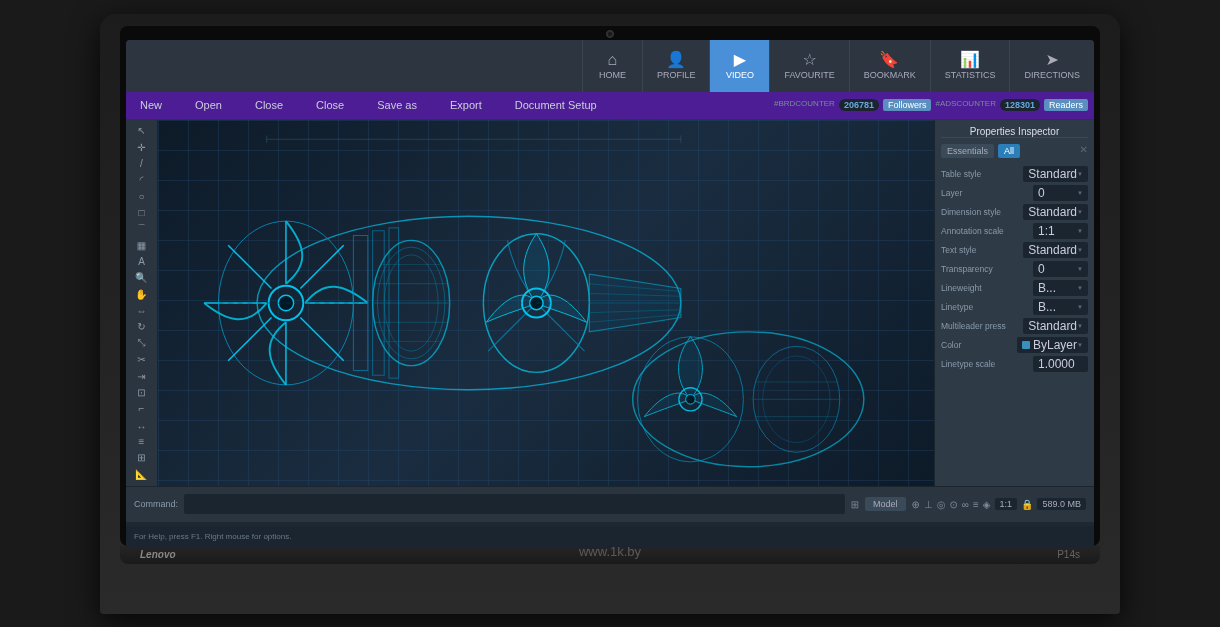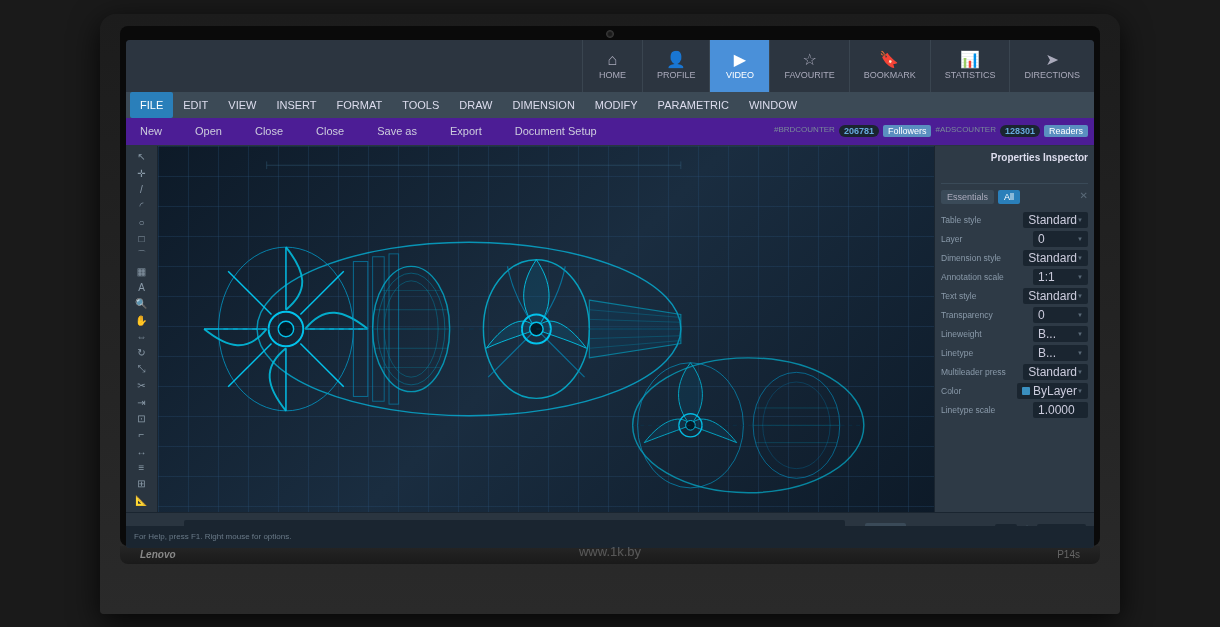--- a/index.html
+++ b/index.html
@@ -212,25 +212,25 @@
       background: #2e3a46;
       border-left: 1px solid #1a2530;
       padding: 6px;
       font-size: 9px;
       color: #bbc;
       overflow: hidden;
     }
 
     .panel-title {
       font-size: 10px;
-      font-weight: bold;
+      font-weight: normal;
       color: #dde;
-      text-align: right;
+      text-align: center;
       margin-bottom: 6px;
-      padding-bottom: 20px;
+      padding-bottom: 0;
       border-bottom: 1px solid #3a4a58;
     }
 
     .panel-tabs {
       display: flex;
       gap: 4px;
       margin-bottom: 8px;
     }
 
     .panel-tab {
@@ -432,33 +432,20 @@
         <div class="nav-item">
           <span class="nav-icon">📊</span>
           <span>STATISTICS</span>
         </div>
         <div class="nav-item">
           <span class="nav-icon">➤</span>
           <span>DIRECTIONS</span>
         </div>
       </div>
 
-      <div class="menu-bar">
-        <div class="menu-item active">FILE</div>
-        <div class="menu-item">EDIT</div>
-        <div class="menu-item">VIEW</div>
-        <div class="menu-item">INSERT</div>
-        <div class="menu-item">FORMAT</div>
-        <div class="menu-item">TOOLS</div>
-        <div class="menu-item">DRAW</div>
-        <div class="menu-item">DIMENSION</div>
-        <div class="menu-item">MODIFY</div>
-        <div class="menu-item">PARAMETRIC</div>
-        <div class="menu-item">WINDOW</div>
-      </div>
 
       <div class="toolbar">
         <button class="toolbar-btn">New</button>
         <button class="toolbar-btn">Open</button>
         <button class="toolbar-btn">Close</button>
         <button class="toolbar-btn">Close</button>
         <button class="toolbar-btn">Save as</button>
         <button class="toolbar-btn">Export</button>
         <button class="toolbar-btn">Document Setup</button>
 

